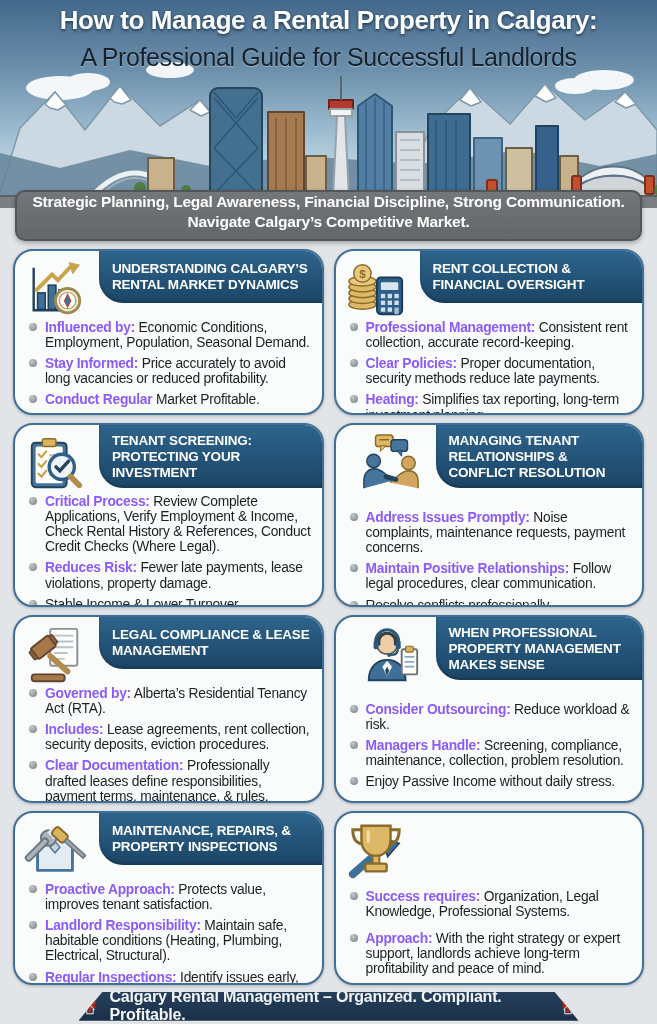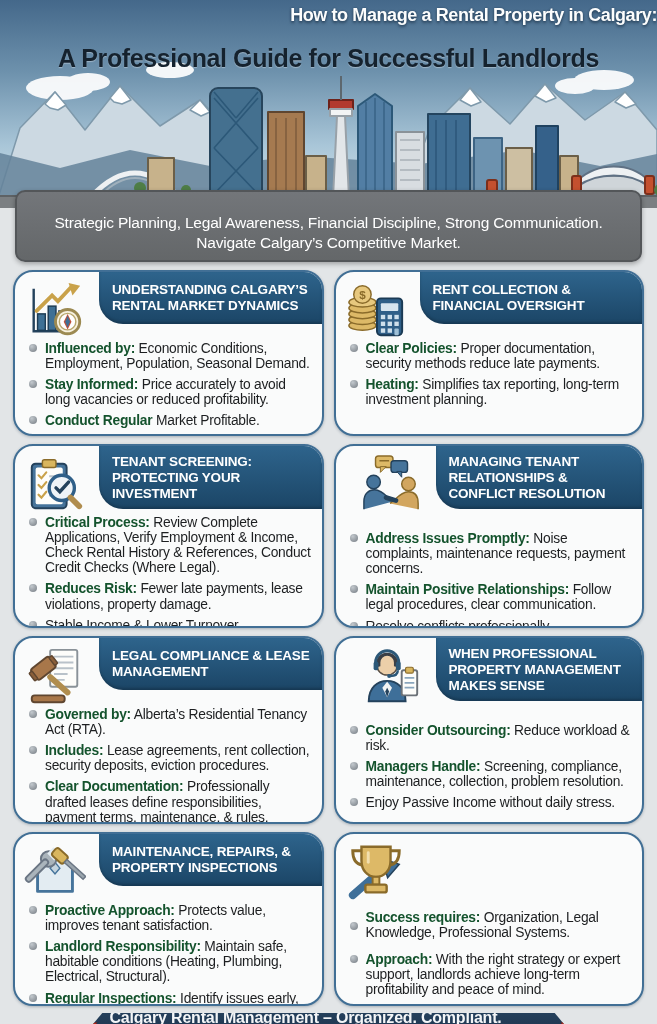--- a/index.html
+++ b/index.html
@@ -1,33 +1,33 @@
 <!DOCTYPE html>
 <html><head>
 <meta charset="utf-8">
 <style>
   html,body{margin:0;padding:0;}
   body{width:657px;height:1024px;background:#e2e5e7;font-family:"Liberation Sans",sans-serif;overflow:hidden;position:relative;}
   .hero{height:208px;position:relative;background:linear-gradient(180deg,#44688a 0%,#6e92ad 35%,#a9c6d8 70%,#d6e4ec 100%);}
   .titles{position:absolute;top:5px;left:0;width:100%;text-align:center;z-index:3;}
-  .t1{font-size:18px;font-weight:bold;color:#fcfdfd;letter-spacing:-0.4px;text-shadow:0 2px 3px rgba(15,35,55,.6),0 0 2px rgba(15,35,55,.4);text-align:right;}
-  .t2{font-size:25px;font-weight:bold;color:#15222e;letter-spacing:-0.4px;margin-top:18px;text-shadow:0 1px 1px rgba(255,255,255,.35);}
+  .t1{font-size:26px;font-weight:bold;color:#fcfdfd;letter-spacing:-0.4px;text-shadow:0 2px 3px rgba(15,35,55,.6),0 0 2px rgba(15,35,55,.4);}
+  .t2{font-size:25px;font-weight:normal;color:#15222e;letter-spacing:-0.4px;margin-top:7px;text-shadow:0 1px 1px rgba(255,255,255,.35);}
   .skyline{position:absolute;left:0;bottom:0;width:657px;height:150px;}
-  .banner{position:relative;z-index:5;margin:-18px 15px 0;background:linear-gradient(180deg,#73767a,#646769);border:2px solid #535659;border-radius:10px;color:#fff;font-weight:normal;font-size:15.5px;line-height:1.28;text-align:center;padding:21px 10px 7px;box-shadow:0 2px 5px rgba(0,0,0,.3);letter-spacing:-0.2px;}
+  .banner{position:relative;z-index:5;margin:-18px 15px 0;background:linear-gradient(180deg,#73767a,#646769);border:2px solid #535659;border-radius:10px;color:#fff;font-weight:bold;font-size:15.5px;line-height:1.28;text-align:center;padding:0 10px 7px;box-shadow:0 2px 5px rgba(0,0,0,.3);letter-spacing:-0.2px;}
   .grid{margin:8px 13px 0;display:grid;grid-template-columns:1fr 1fr;grid-template-rows:166px 184px 188px 174px;gap:8px 10px;}
   .card{background:#fafbfb;border:2px solid #416f95;border-radius:20px;position:relative;overflow:hidden;box-shadow:0 1px 3px rgba(30,50,70,.3);}
   .card-top{position:relative;height:66px;}
   .card-top.h3{height:82px;margin-left:16px;}
   .icon-box{position:absolute;left:7px;top:5px;width:66px;height:66px;display:flex;align-items:center;justify-content:center;}
   .icon-box svg{width:62px;height:62px;}
   .band{position:absolute;left:84px;top:0;right:0;min-height:52px;background:linear-gradient(180deg,#2e648c,#1b4566);color:#fff;font-weight:bold;font-size:13.5px;line-height:1.18;letter-spacing:-0.2px;padding:8px 6px 8px 13px;border-radius:0 0 0 24px;display:flex;align-items:center;box-sizing:border-box;box-shadow:inset 0 -2px 3px rgba(0,0,0,.2);}
   .bullets{list-style:none;margin:3px 8px 0 14px;padding:0;}
   .bullets li{display:flex;gap:8px;margin-bottom:6px;font-size:13.8px;line-height:1.1;color:#1d1f21;letter-spacing:-0.25px;}
   .bullets .dot{flex:none;width:8px;height:8px;border-radius:50%;background:radial-gradient(circle at 35% 30%,#c2c8cd,#757c83);margin-top:3px;}
-  .bullets b{color:#14532d;}
+  .bullets b{color:#8b5cf6;}
   .footer-band{margin:7px auto 0;width:500px;height:29px;background:linear-gradient(180deg,#25405c,#1b3048);color:#f4f6f8;font-weight:bold;font-size:16px;letter-spacing:-0.2px;display:flex;align-items:center;justify-content:center;gap:9px;clip-path:polygon(24px 0,calc(100% - 24px) 0,100% 100%,0 100%);}
   .leaf svg{width:22px;height:22px;display:block;}
 </style>
 </head>
 <body>
 
 <div class="hero">
   <div class="titles">
     <div class="t1">How to Manage a Rental Property in Calgary:</div>
     <div class="t2">A Professional Guide for Successful Landlords</div>
@@ -166,20 +166,24 @@
               <rect x="51" y="44" width="4.5" height="4.5"></rect>
             <rect x="37" y="51" width="4.5" height="4.5"></rect>
               <rect x="44" y="51" width="4.5" height="4.5"></rect>
               <rect x="51" y="51" width="4.5" height="7" rx="1" fill="#9fc0d6"></rect>
           </g>
         </svg>
       </div>
       <div class="band">RENT COLLECTION &amp; FINANCIAL OVERSIGHT</div>
     </div>
     <ul class="bullets">
+      <li>
+          <span class="dot"></span>
+          <span class="btext"><b>Professional Management:</b><span> Consistent rent collection, accurate record-keeping.</span></span>
+        </li>
       <li>
           <span class="dot"></span>
           <span class="btext"><b>Clear Policies:</b><span> Proper documentation, security methods reduce late payments.</span></span>
         </li>
       <li>
           <span class="dot"></span>
           <span class="btext"><b>Heating:</b><span> Simplifies tax reporting, long-term investment planning.</span></span>
         </li>
     </ul>
   </section>
@@ -382,21 +386,21 @@
           <path d="M17 6 H47 V20 C47 30 41 37 32 37 C23 37 17 30 17 20 Z" fill="#ddb967" stroke="#8a6b2a" stroke-width="2.5"></path>
           <path d="M17 10 H8 C8 19 12 24 18 25" fill="none" stroke="#8a6b2a" stroke-width="3"></path>
           <path d="M47 10 H56 C56 19 52 24 46 25" fill="none" stroke="#8a6b2a" stroke-width="3"></path>
           <rect x="28.5" y="37" width="7" height="8" fill="#ddb967" stroke="#8a6b2a" stroke-width="2"></rect>
           <rect x="21" y="45" width="22" height="8" rx="2" fill="#ddb967" stroke="#8a6b2a" stroke-width="2.5"></rect>
           <path d="M24 12 V22" stroke="#f2dfae" stroke-width="3" stroke-linecap="round"></path>
         </svg>
       </div>
     </div>
     <ul class="bullets" style="margin-top:10px;">
-      <li style="margin-bottom:12px;align-items:center;">
+      <li style="margin-bottom:12px;">
           <span class="dot"></span>
           <span class="btext"><b>Success requires:</b><span> Organization, Legal Knowledge, Professional Systems.</span></span>
         </li>
       <li>
           <span class="dot"></span>
           <span class="btext"><b>Approach:</b><span> With the right strategy or expert support, landlords achieve long-term profitability and peace of mind.</span></span>
         </li>
     </ul>
   </section>
 

